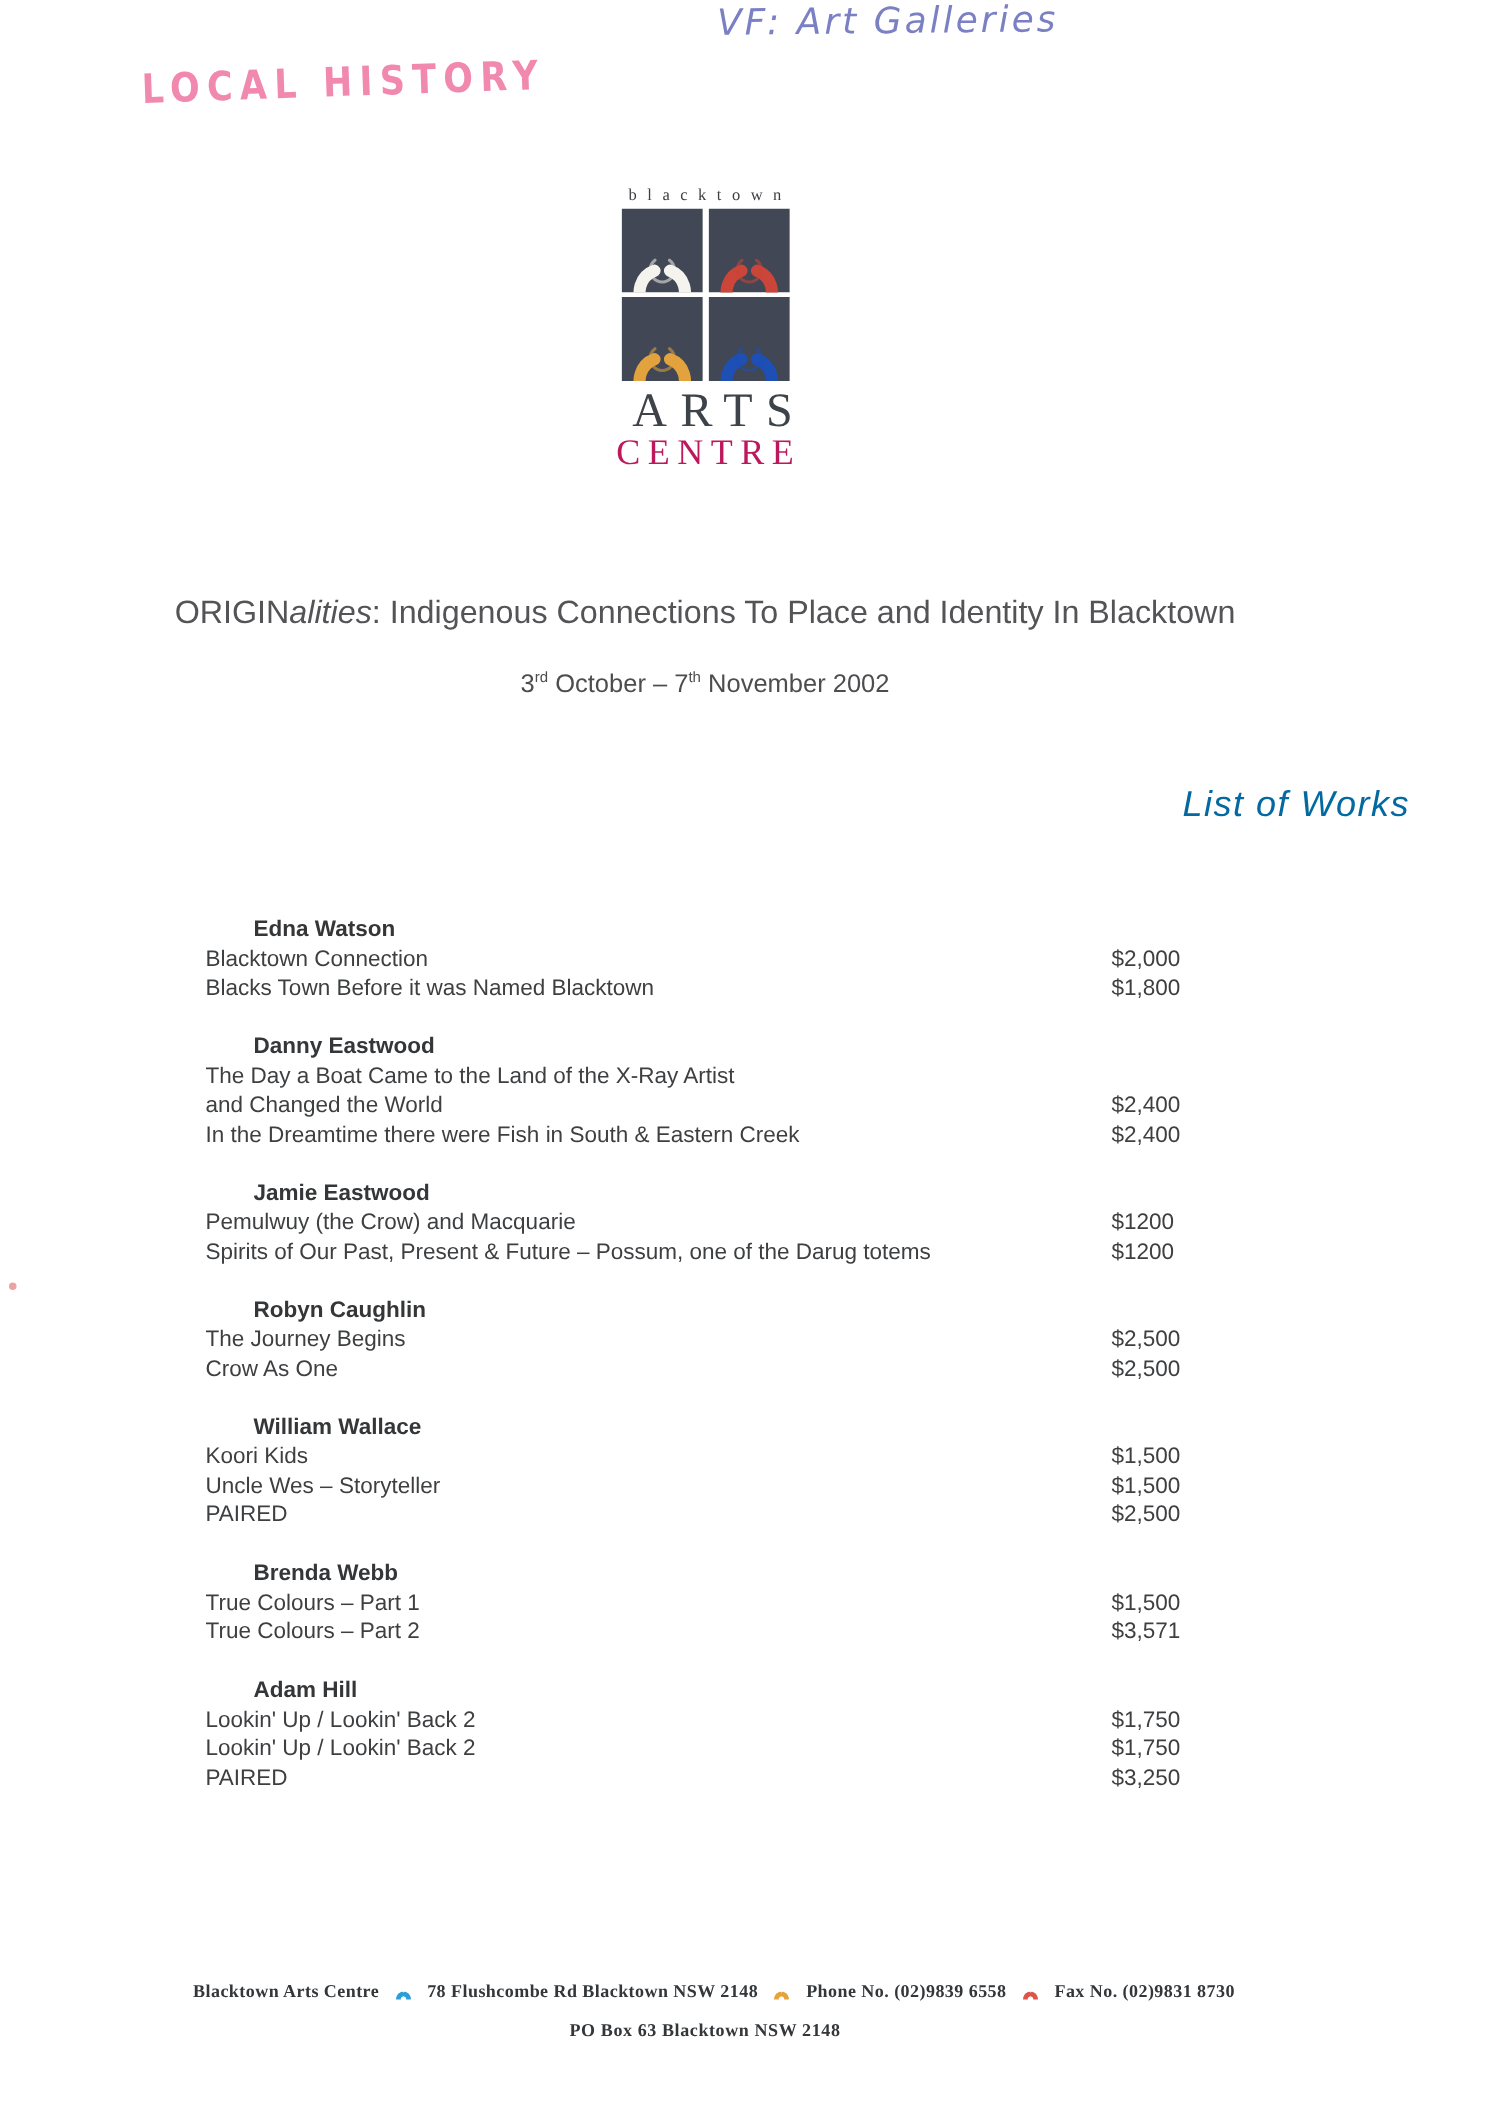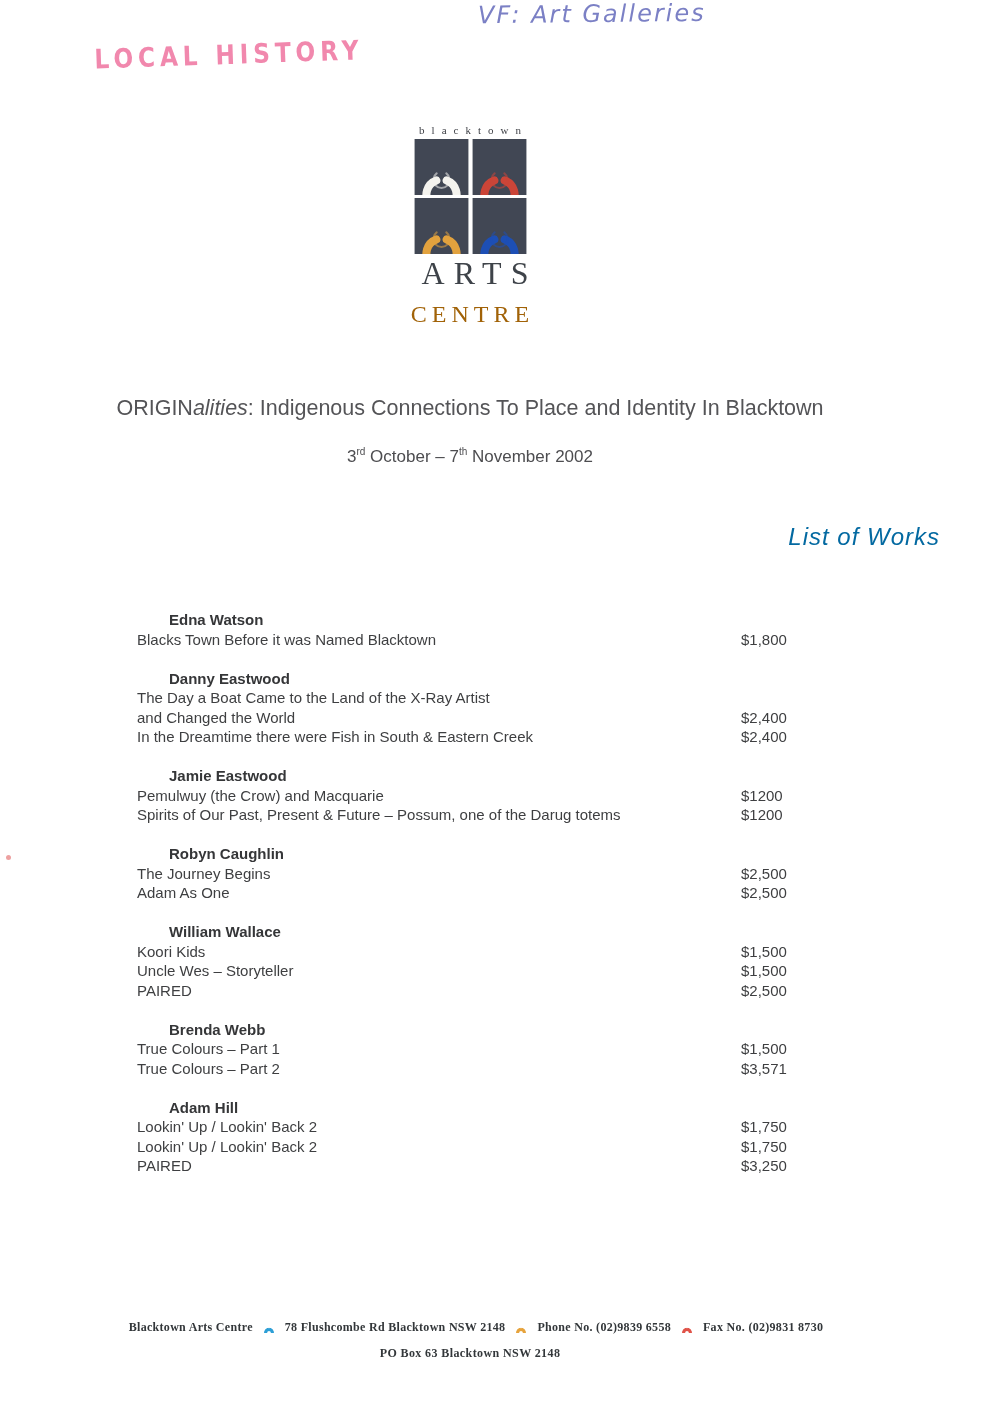--- a/index.html
+++ b/index.html
@@ -35,21 +35,21 @@
     width:113px; margin:0 auto; display:grid;
     grid-template-columns:55px 55px; grid-auto-rows:56px; gap:3px;
   }
   .logo-tile svg { display:block; width:55px; height:56px; }
   .logo-arts {
     font-family:"Liberation Serif", serif; font-size:32px; letter-spacing:9px;
     padding-left:19px; color:#3e4349; margin-top:3px; line-height:1.0;
   }
   .logo-centre {
     font-family:"Liberation Serif", serif; font-size:24px; letter-spacing:5px;
-    padding-left:5px; color:#a16207; margin-top:13px; line-height:1.0;
+    padding-left:5px; color:#be185d; margin-top:1px; line-height:1.0;
   }
 
   .title {
     position:absolute; top:396px; left:0; width:100%; text-align:center;
     font-size:21.5px; color:#545457; white-space:nowrap;
   }
   .title .em { font-style:italic; }
 
   .exhibit-date {
     position:absolute; top:446px; left:0; width:100%; text-align:center;
@@ -148,37 +148,38 @@
           </svg></span><span class="seg">Phone No. (02)9839 6558</span><span class="logo-mark-icon"><svg viewBox="0 0 100 104" width="12" height="13" xmlns="http://www.w3.org/2000/svg">
             <path d="M 40.4 77 A 28 28 0 1 0 59.6 77" fill="none" stroke="#e05348" stroke-width="26" stroke-linecap="round"></path>
             <path d="M 41 64 A 15 15 0 1 0 59 64" fill="none" stroke="#e05348" stroke-width="4" stroke-linecap="round" opacity="0.55"></path>
           </svg></span><span class="seg">Fax No. (02)9831 8730</span></div>
     <div class="footer footer-line2">PO Box 63 Blacktown NSW 2148</div>
   </div>
 
   <div class="works">
       <div class="work-group">
         <div class="artist-name">Edna Watson</div>
+        <div class="work-row"><span>Blacktown Connection</span><span class="work-price">$2,000</span></div>
         <div class="work-row"><span>Blacks Town Before it was Named Blacktown</span><span class="work-price">$1,800</span></div>
       </div>
       <div class="work-group">
         <div class="artist-name">Danny Eastwood</div>
         <div class="work-row"><span>The Day a Boat Came to the Land of the X-Ray Artist</span></div>
         <div class="work-row"><span>and Changed the World</span><span class="work-price">$2,400</span></div>
         <div class="work-row"><span>In the Dreamtime there were Fish in South &amp; Eastern Creek</span><span class="work-price">$2,400</span></div>
       </div>
       <div class="work-group">
         <div class="artist-name">Jamie Eastwood</div>
         <div class="work-row"><span>Pemulwuy (the Crow) and Macquarie</span><span class="work-price">$1200</span></div>
         <div class="work-row"><span>Spirits of Our Past, Present &amp; Future – Possum, one of the Darug totems</span><span class="work-price">$1200</span></div>
       </div>
       <div class="work-group">
         <div class="artist-name">Robyn Caughlin</div>
         <div class="work-row"><span>The Journey Begins</span><span class="work-price">$2,500</span></div>
-        <div class="work-row"><span>Adam As One</span><span class="work-price">$2,500</span></div>
+        <div class="work-row"><span>Crow As One</span><span class="work-price">$2,500</span></div>
       </div>
       <div class="work-group">
         <div class="artist-name">William Wallace</div>
         <div class="work-row"><span>Koori Kids</span><span class="work-price">$1,500</span></div>
         <div class="work-row"><span>Uncle Wes – Storyteller</span><span class="work-price">$1,500</span></div>
         <div class="work-row"><span>PAIRED</span><span class="work-price">$2,500</span></div>
       </div>
       <div class="work-group">
         <div class="artist-name">Brenda Webb</div>
         <div class="work-row"><span>True Colours – Part 1</span><span class="work-price">$1,500</span></div>

